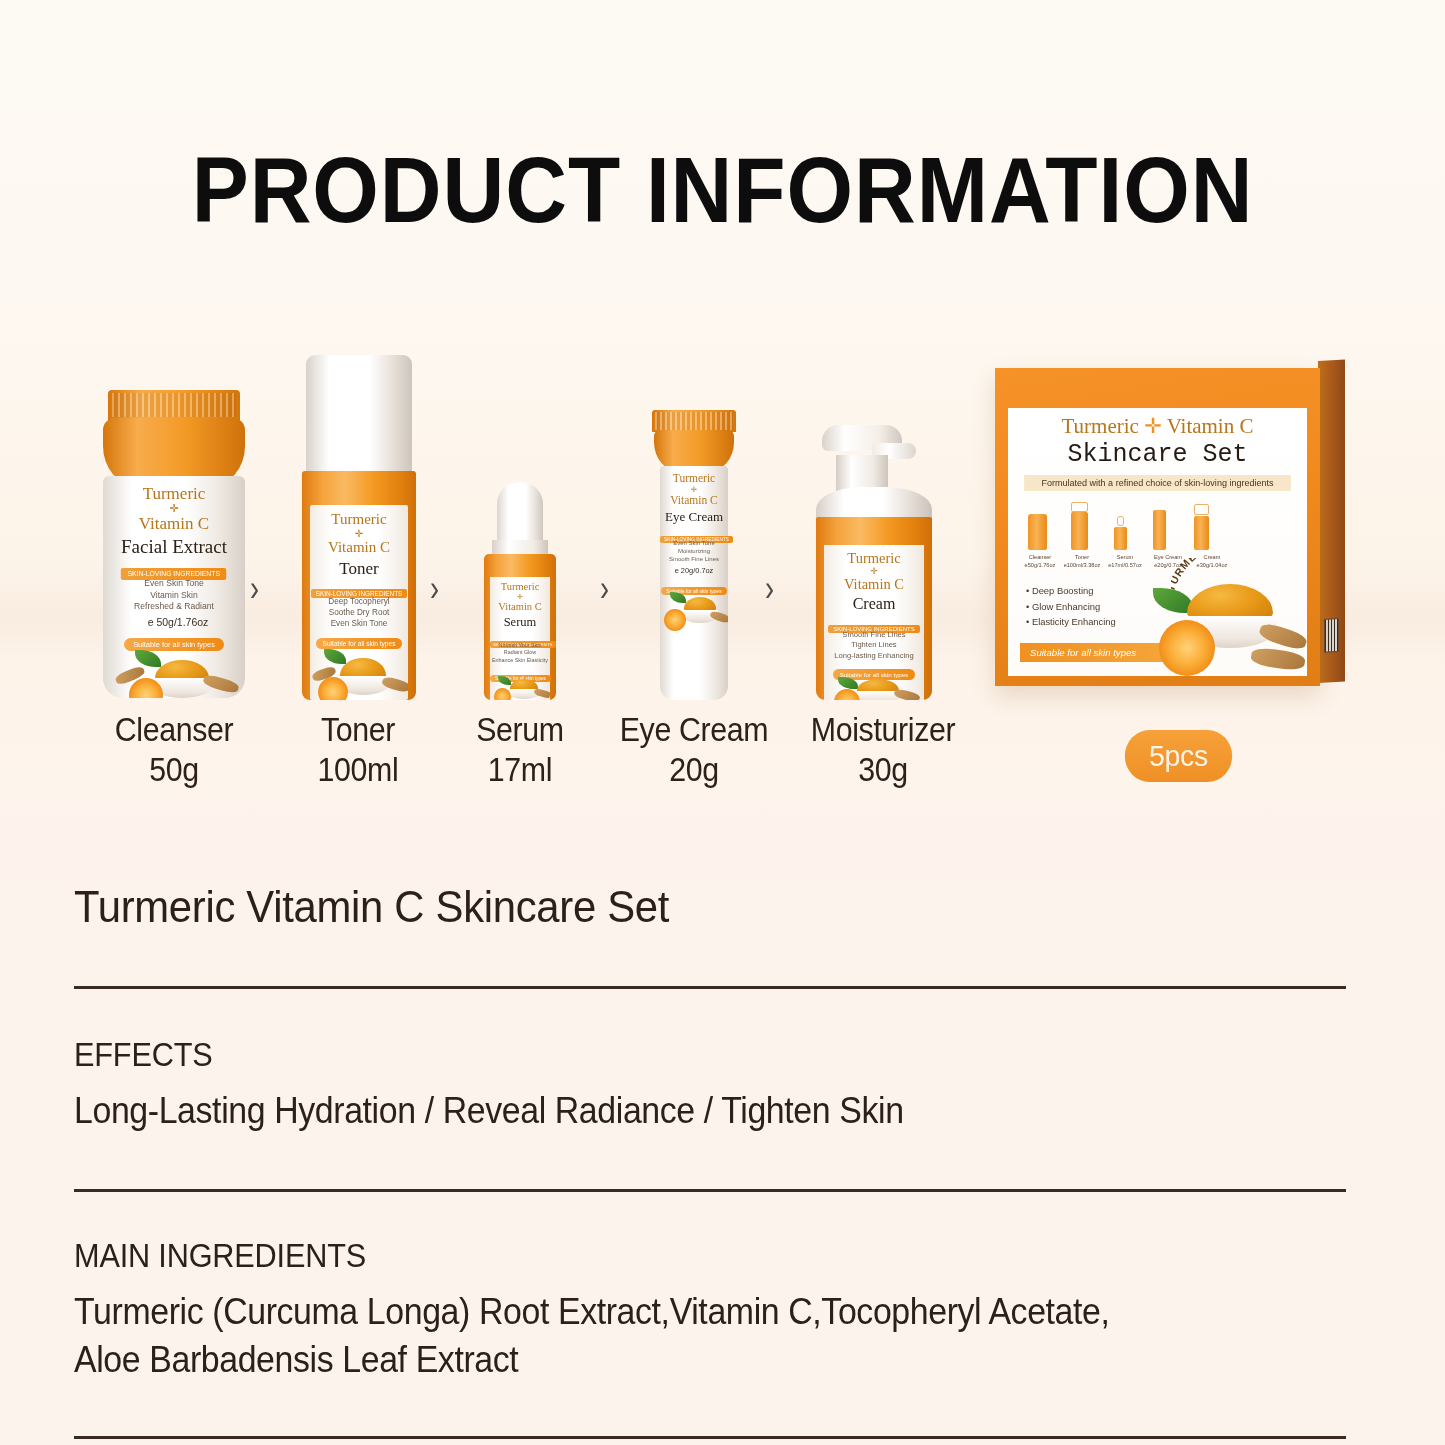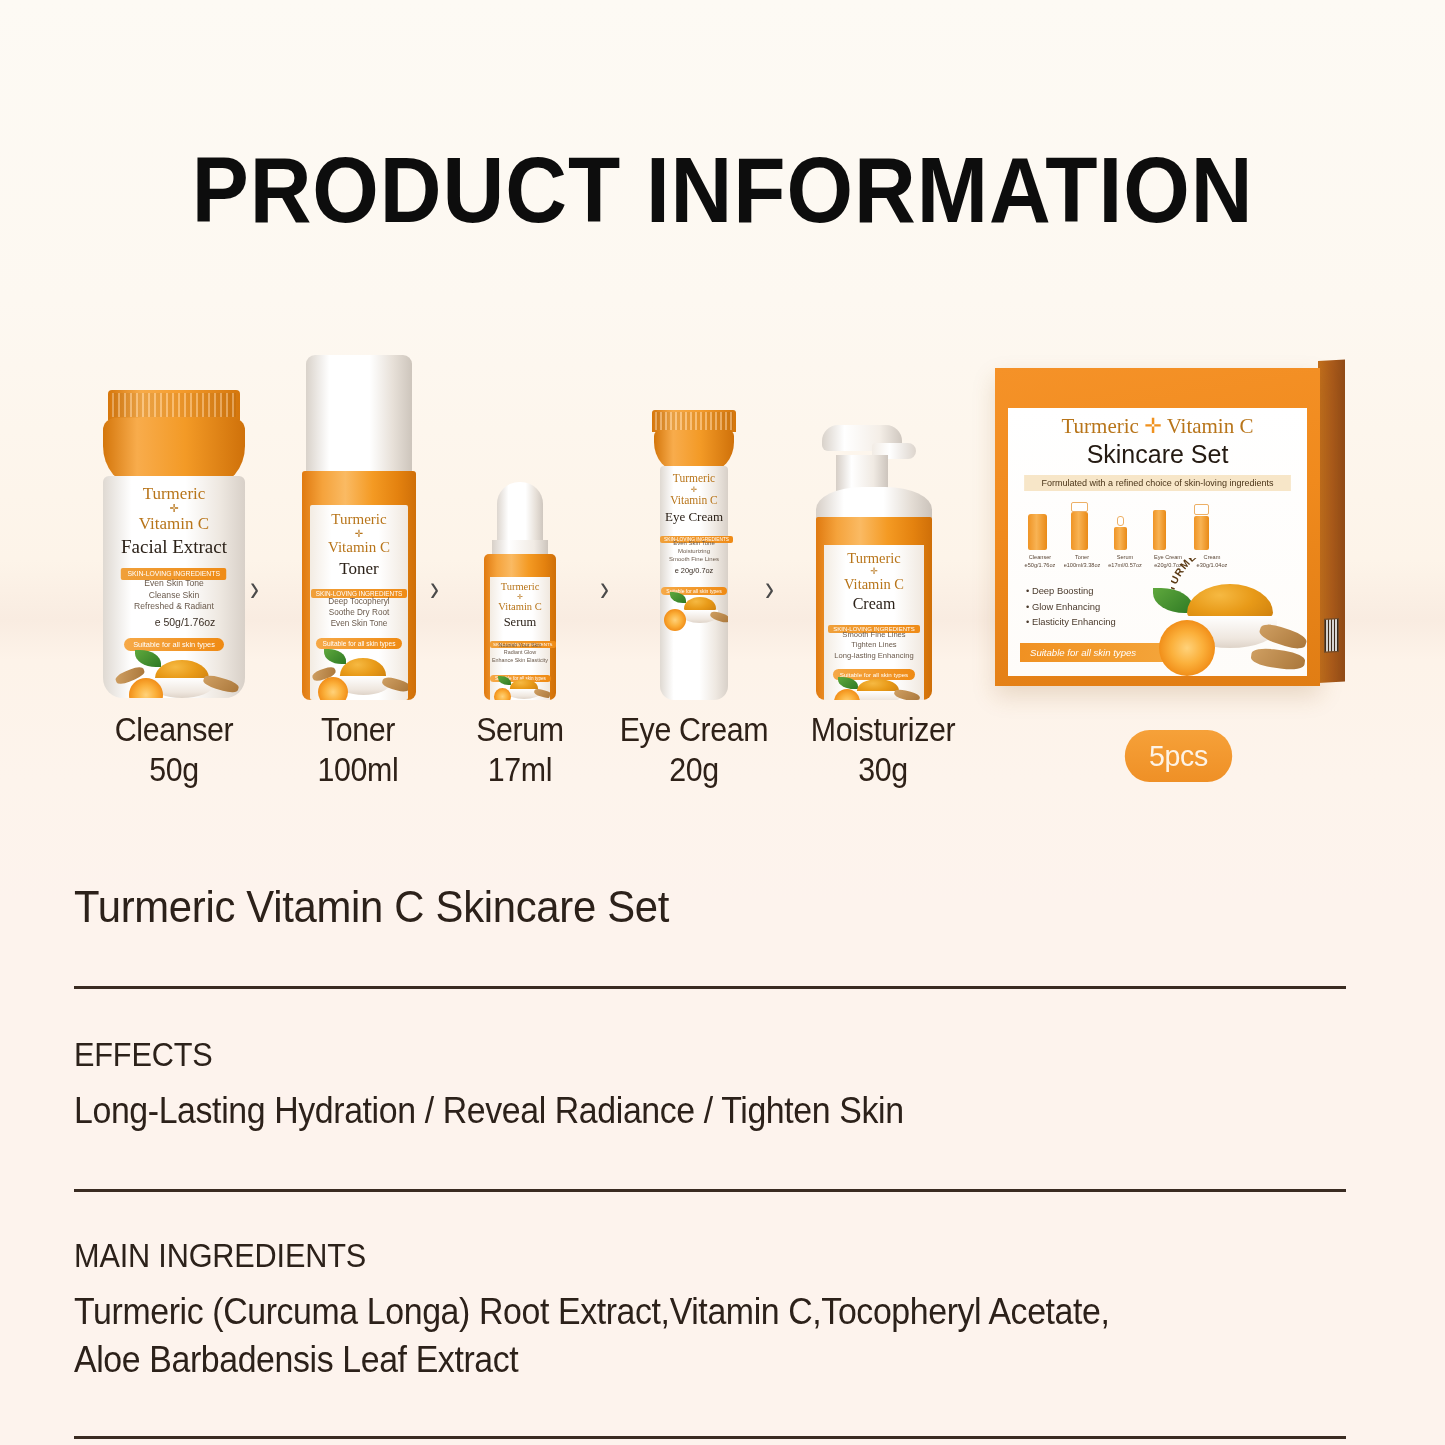--- a/index.html
+++ b/index.html
@@ -201,21 +201,21 @@
     text-align: center;
     font-family: "Liberation Serif", serif;
     font-size: 21px;
     color: #b8751a;
     white-space: nowrap;
   }
   #box-setname {
     position: absolute;
     top: 32px; left: 0; width: 299px;
     text-align: center;
-    font-family: Liberation Sans, sans-serif;
+    font-family: Liberation Mono, monospace;
     font-size: 25px;
     color: #241a12;
     white-space: nowrap;
   }
   #box-tagline {
     position: absolute;
     top: 67px; left: 12px;
     width: 275px; height: 16px;
     background: #f7e6c8;
     text-align: center;
@@ -350,24 +350,24 @@
 
       <div class="brand-line" style="position:absolute;top:94px;left:5px;width:142px;text-align:center;font-size:17px;">Turmeric</div>
       <div class="brand-line" style="position:absolute;top:112px;left:5px;width:142px;text-align:center;font-size:11px;">✛</div>
       <div class="brand-line" style="position:absolute;top:124px;left:5px;width:142px;text-align:center;font-size:17px;">Vitamin C</div>
       <div class="prod-name" style="position:absolute;top:146px;left:5px;width:142px;text-align:center;font-size:19px;">Facial Extract</div>
       <div style="position:absolute;top:172px;left:5px;width:142px;text-align:center;">
         <span class="sli-badge" style="font-size:7.2px;padding:1.5px 7px;transform:scaleX(.95);">SKIN-LOVING INGREDIENTS</span>
       </div>
       <div class="bullets" style="position:absolute;top:188px;left:5px;width:142px;text-align:center;font-size:8.6px;line-height:11.5px;">
         <div>Even Skin Tone</div>
-        <div>Cleanse Skin</div>
+        <div>Vitamin Skin</div>
         <div>Refreshed &amp; Radiant</div>
       </div>
-      <div class="netwt" style="position:absolute;top:226px;left:16px;width:142px;text-align:center;font-size:10.5px;">e 50g/1.76oz</div>
+      <div class="netwt" style="position:absolute;top:226px;left:9px;width:142px;text-align:center;font-size:10.5px;">e 50g/1.76oz</div>
       <div style="position:absolute;top:243px;left:5px;width:142px;text-align:center;">
         <span class="suit-pill" style="font-size:7.4px;padding:2px 9px;">Suitable for all skin types</span>
       </div>
 
       <div class="photo" style="top:258px;left:5px;width:142px;height:50px;border-radius:0 0 20px 20px;">
         <div class="leaf" style="left:32px;top:2px;width:26px;height:17px;"></div>
         <div class="root" style="left:12px;top:22px;width:30px;height:11px;transform:rotate(-22deg);"></div>
         <div class="powder" style="left:52px;top:12px;width:54px;height:25px;"></div>
         <div class="bowl" style="left:48px;top:30px;width:62px;height:20px;"></div>
         <div class="orange-slice" style="left:26px;top:30px;width:34px;height:34px;"></div>

